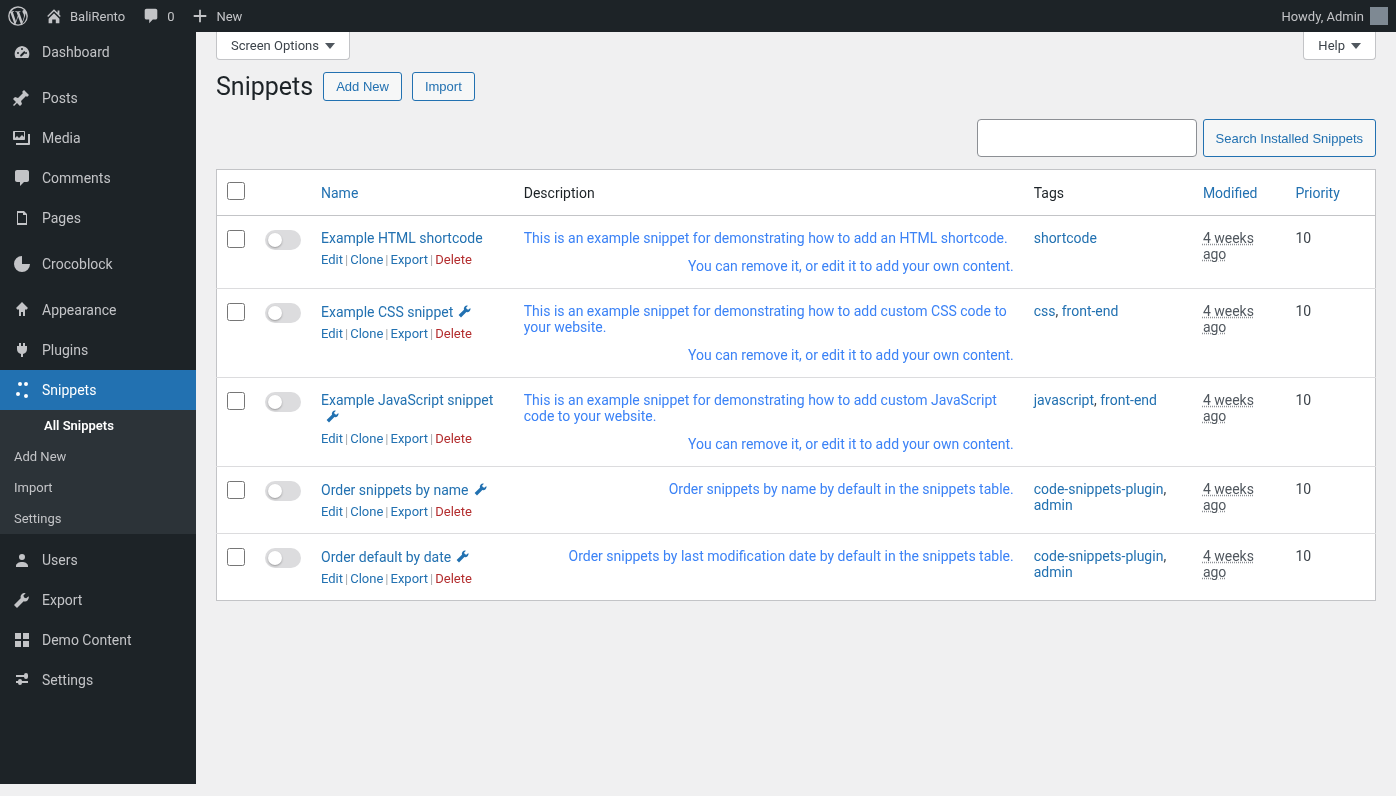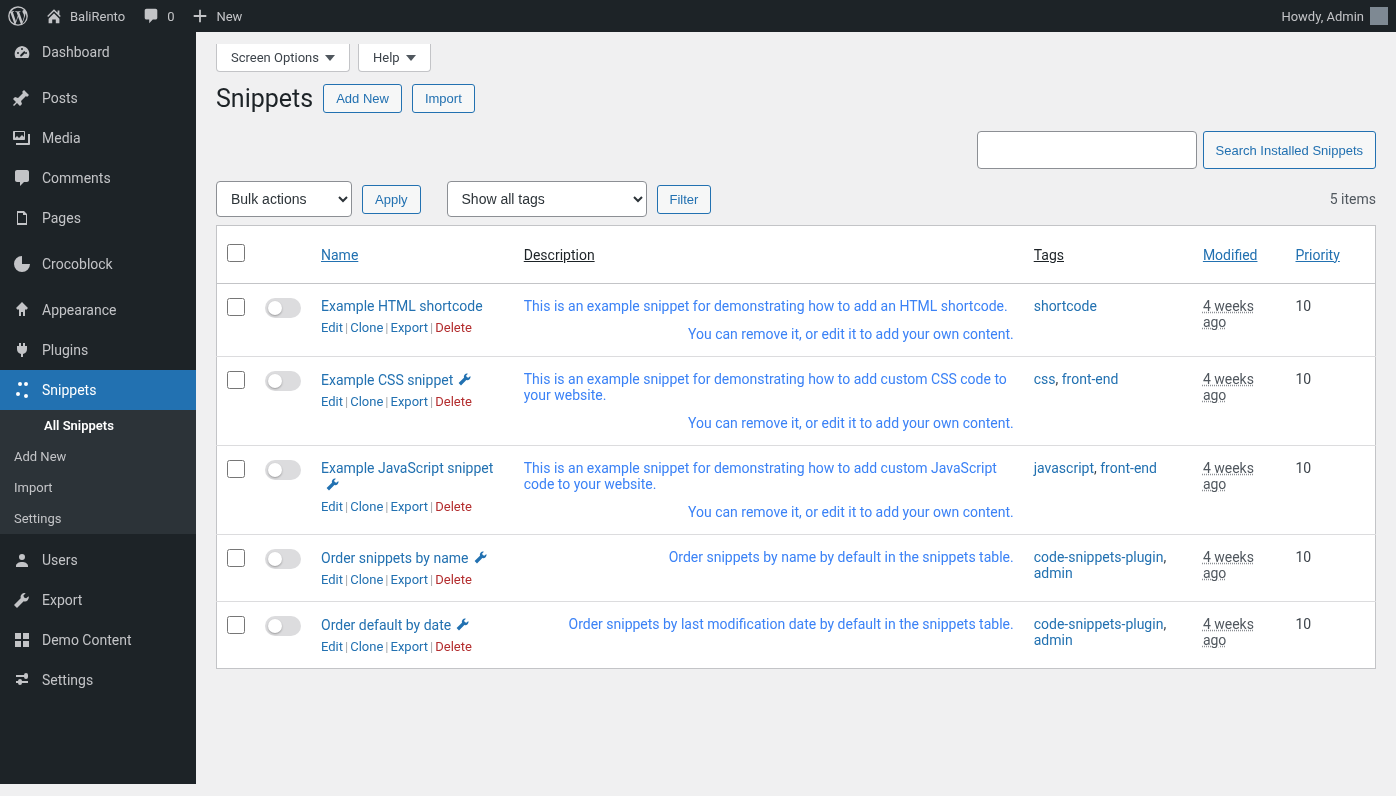--- a/index.html
+++ b/index.html
@@ -18,35 +18,35 @@
 .menu-item.active { background:#2271b1; color:#fff; position:relative; }
 .menu-item.active::after { content:""; position:absolute; right:-8px; top:50%; transform:translateY(-50%); border:8px solid transparent; border-right-color:#f0f0f1; }
 .menu-icon { width:20px; height:20px; display:flex; align-items:center; justify-content:center; }
 .menu-sep { height:6px; }
 .submenu { background:#2c3338; }
 .submenu-item { padding:8px 14px; font-size:13px; color:#c3c4c7; cursor:pointer; }
 .submenu-item.active { color:#fff; font-weight:600;padding-left:44px; }
 
 
 .main { margin-left:196px; padding:0 20px 20px; }
-.screen-meta { display:flex; justify-content:flex-start; gap:8px; padding-top:12px; }
+.screen-meta { display:flex; justify-content:space-between; gap:8px; padding-top:0; }
 .screen-tab { background:#fff; border:1px solid #c3c4c7; border-top:0; border-radius:0 0 4px 4px; padding:6px 14px; font-size:13px; cursor:pointer; display:flex; align-items:center; gap:6px; }
 .page-heading { display:flex; align-items:center; gap:10px; margin-top:12px; margin-bottom:18px; }
 .page-title { font-size:25px; font-weight:400; color:#1d2327; }
 .btn-secondary { border:1px solid #2271b1; background:#f6f7f7; color:#2271b1; border-radius:3px; padding:6px 12px; font-size:13px; cursor:pointer; }
 .search-row { display:flex; justify-content:flex-end; gap:6px; margin-bottom:12px; }
 .search-row input[type=text] { width:220px; height:38px; border:1px solid #8c8f94; border-radius:4px; padding:0 8px; }
 .toolbar { display:flex; align-items:center; justify-content:space-between; margin-bottom:8px; }
 .toolbar-left { display:flex; align-items:center; gap:10px; }
 .sel { border:1px solid #8c8f94; border-radius:4px; padding:0 28px 0 10px; height:36px; background:#fff; font-size:14px; color:#2c3338; appearance:auto; }
 .pager { font-size:14px; color:#50575e; }
 
 
 .table { width:100%; border-collapse:collapse; background:#fff; border:1px solid #c3c4c7; }
-.table thead th { text-align:left; padding:18px 10px; font-weight:400; color:#2271b1; font-size:14px; border-bottom:1px solid #c3c4c7;text-decoration:underline; }
+.table thead th { text-align:left; padding:12px 10px; font-weight:400; color:#2271b1; font-size:14px; border-bottom:1px solid #c3c4c7; }
 .table thead th.cb, .table tbody td.cb { width:34px; }
 .table thead th.toggle, .table tbody td.toggle { width:48px; }
 .table thead th.desc, .table thead th.tags { color:#1d2327; }
 .table thead th.priority, .table tbody td.priority { width:90px; }
 .table tbody td { padding:14px 10px; border-bottom:1px solid #dcdcde; vertical-align:top; font-size:14px; }
 .table tbody tr:last-child td { border-bottom:0; }
 .snippet-title { color:#2271b1; cursor:pointer; display:inline; }
 .row-actions { margin-top:6px; font-size:13px; }
 .row-actions .sep { color:#a7aaad; margin:0 2px; }
 .row-actions a { color:#2271b1; cursor:pointer; }
@@ -245,33 +245,20 @@
     <h1 class="page-title">Snippets</h1>
     <button class="btn-secondary">Add New</button>
     <button class="btn-secondary">Import</button>
   </div>
 
   <div class="search-row">
     <input type="text" style="">
     <button class="btn-secondary">Search Installed Snippets</button>
   </div>
 
-  <div class="toolbar">
-    <div class="toolbar-left">
-      <select class="sel">
-        <option>Bulk actions</option>
-      </select>
-      <button class="btn-secondary">Apply</button>
-      <select class="sel" style="margin-left:16px;min-width:200px">
-        <option>Show all tags</option>
-      </select>
-      <button class="btn-secondary">Filter</button>
-    </div>
-    <div class="pager">5 items</div>
-  </div>
 
   <table class="table">
     <thead>
       <tr>
         <th class="cb"><input type="checkbox" style=""></th>
         <th class="toggle"></th>
         <th>Name</th>
         <th class="desc">Description</th>
         <th class="tags">Tags</th>
         <th>Modified</th>

